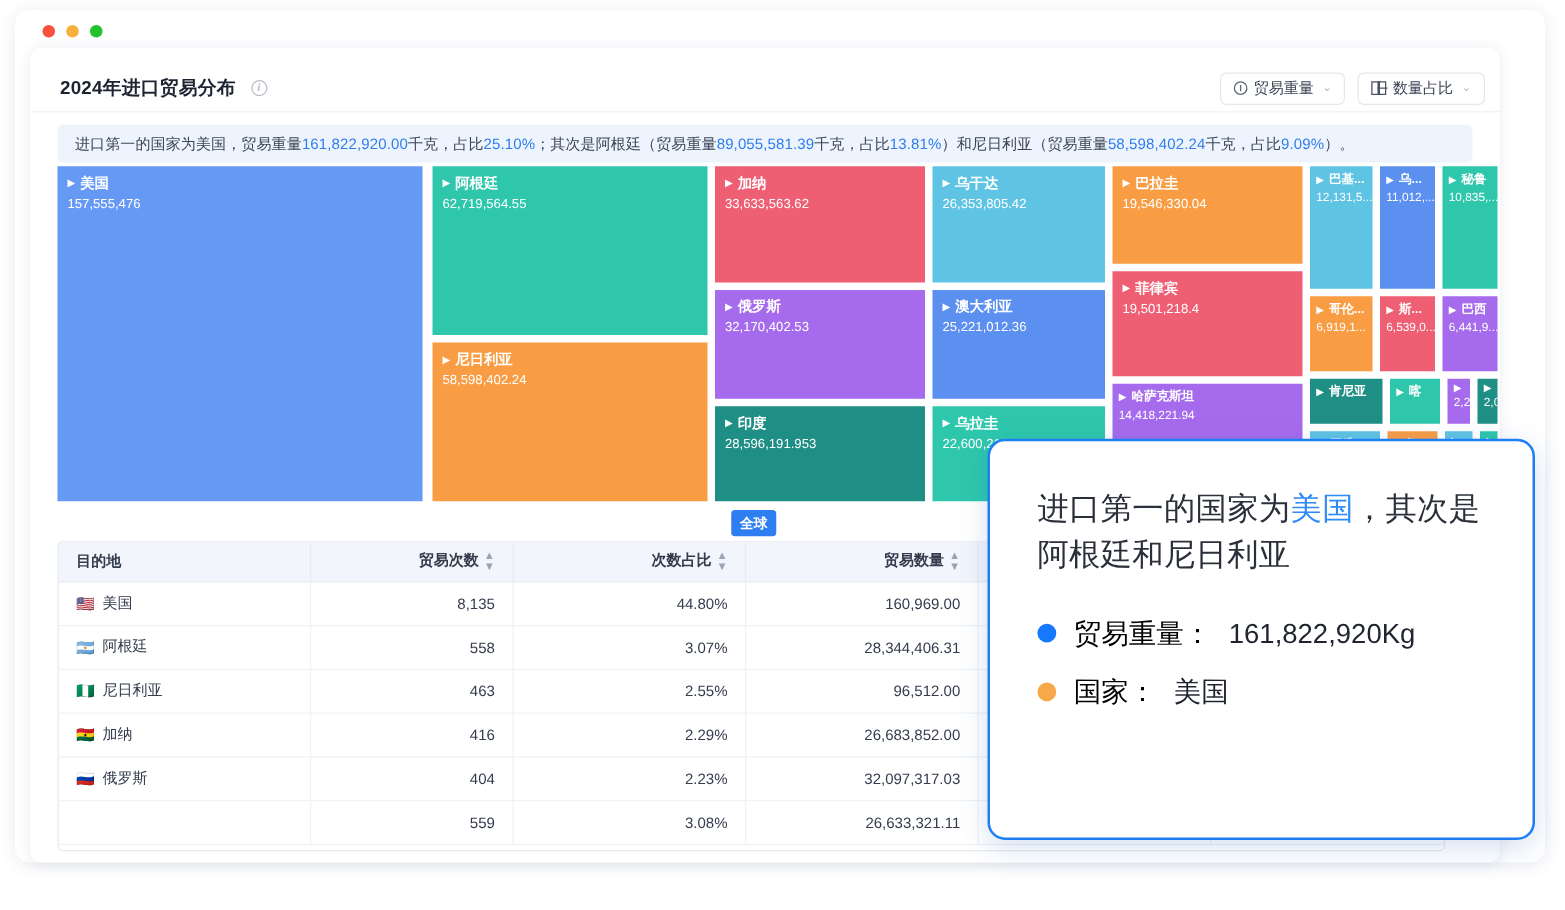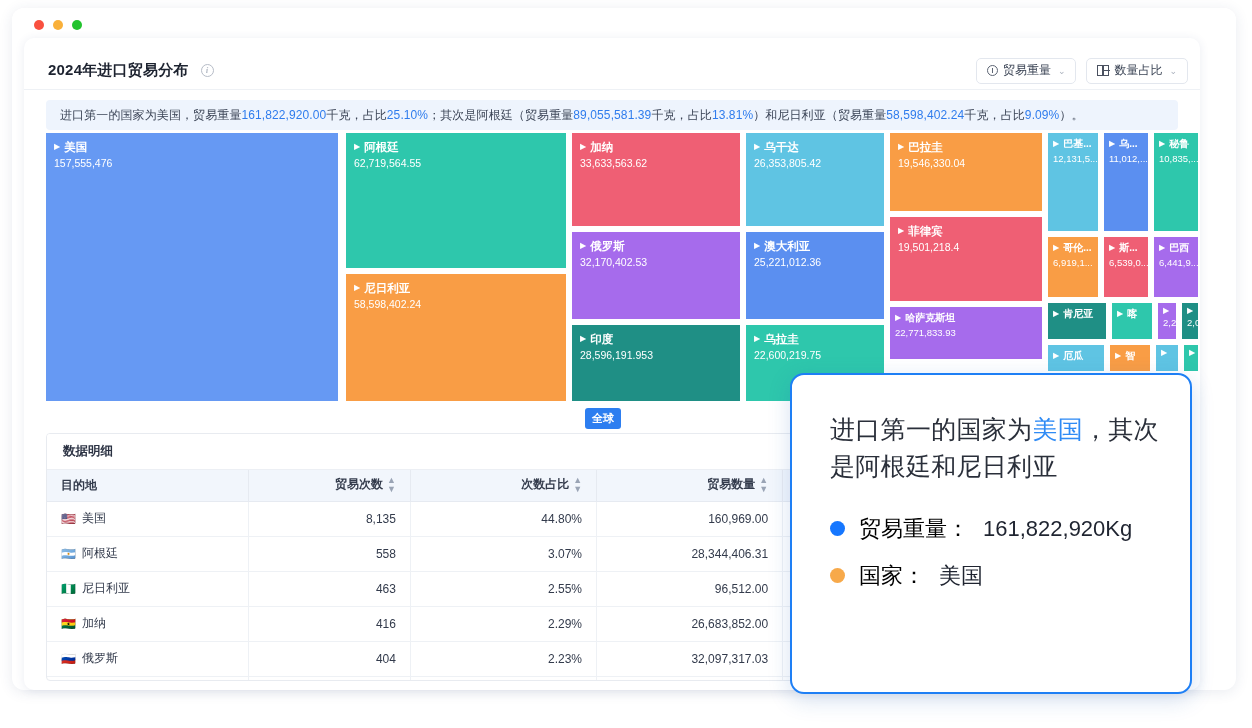--- a/index.html
+++ b/index.html
@@ -111,21 +111,21 @@
     height:35px; font-size:12px; color:#333b4c; padding:0 14px; text-align:right;
     border-bottom:1px solid #eef1f5; border-right:1px solid #eef1f5; white-space:nowrap;
   }
   tbody td:first-child { text-align:left; }
   tbody td:last-child { border-right:none; }
   .destcell { display:flex; align-items:center; gap:6px; }
   .flag { font-size:12px; line-height:1; }
 
   
   .tooltip {
-    position:absolute; left:790px; top:373px; width:402px; height:321px;
+    position:absolute; left:790px; top:351px; width:438px; height:321px;
     background:#fff; border:2.5px solid #1e7ff5; border-radius:14px;
     box-shadow:0 6px 22px rgba(30,90,180,0.18);
     padding:36px 30px 0 38px;
   }
   .tt-head { font-size:25px; line-height:37px; color:#2a2f3a; font-weight:400; letter-spacing:.3px; }
   .tt-head .hl { color:#2f8bf5; }
   .tt-list { margin-top:20px; }
   .tt-row { display:flex; align-items:center; gap:14px; height:47px; }
   .bullet { width:15px; height:15px; border-radius:50%; flex:none; }
   .tt-label { font-size:22px; color:#000000; }
@@ -215,21 +215,21 @@
       <div class="tile" style="left: 844px; top: 0px; width: 152px; height: 78px; background: rgb(249, 157, 69);">
         <div class="tname"><span class="tri">▶</span>巴拉圭</div>
         <div class="tval">19,546,330.04</div>
       </div>
       <div class="tile" style="left: 844px; top: 84px; width: 152px; height: 84px; background: rgb(239, 95, 116);">
         <div class="tname"><span class="tri">▶</span>菲律宾</div>
         <div class="tval">19,501,218.4</div>
       </div>
       <div class="tile tiny" style="left: 844px; top: 174px; width: 152px; height: 52px; background: rgb(166, 107, 236);">
         <div class="tname"><span class="tri">▶</span>哈萨克斯坦</div>
-        <div class="tval">22,771,833.93</div>
+        <div class="tval">14,418,221.94</div>
       </div>
       <div class="tile tiny" style="left: 1002px; top: 0px; width: 50px; height: 98px; background: rgb(95, 196, 227);">
         <div class="tname"><span class="tri">▶</span>巴基...</div>
         <div class="tval">12,131,5...</div>
       </div>
       <div class="tile tiny" style="left: 1058px; top: 0px; width: 44px; height: 98px; background: rgb(91, 143, 240);">
         <div class="tname"><span class="tri">▶</span>乌...</div>
         <div class="tval">11,012,...</div>
       </div>
       <div class="tile tiny" style="left: 1108px; top: 0px; width: 44px; height: 98px; background: rgb(46, 199, 172);">
@@ -280,21 +280,20 @@
       <div class="tile tiny" style="left: 1138px; top: 212px; width: 14px; height: 26px; background: rgb(46, 199, 172);">
         <div class="tname">
           <span class="tri">▶</span>
         </div>
       </div>
     </div>
 
   <div class="global-badge">全球</div>
 
   <div class="tablewrap">
-    <div class="table-caption">数据明细</div>
     <table>
       <colgroup>
         <col style="width:18.2%">
           <col style="width:14.6%">
           <col style="width:16.8%">
         <col style="width:16.8%">
           <col style="width:16.8%">
           <col style="width:16.8%">
       </colgroup>
       <thead>

